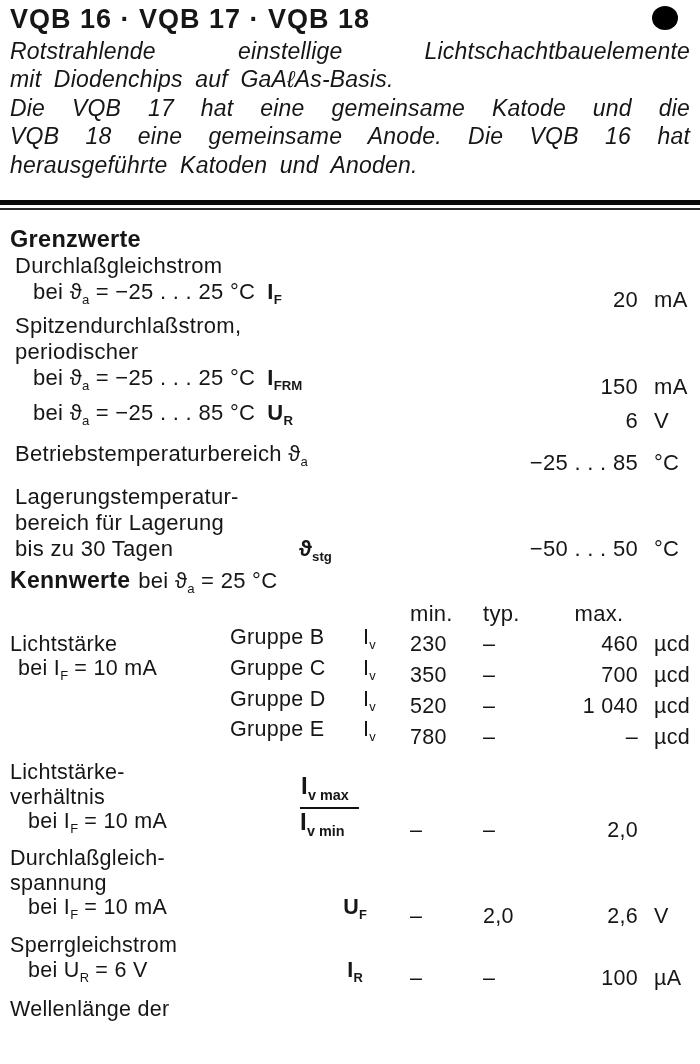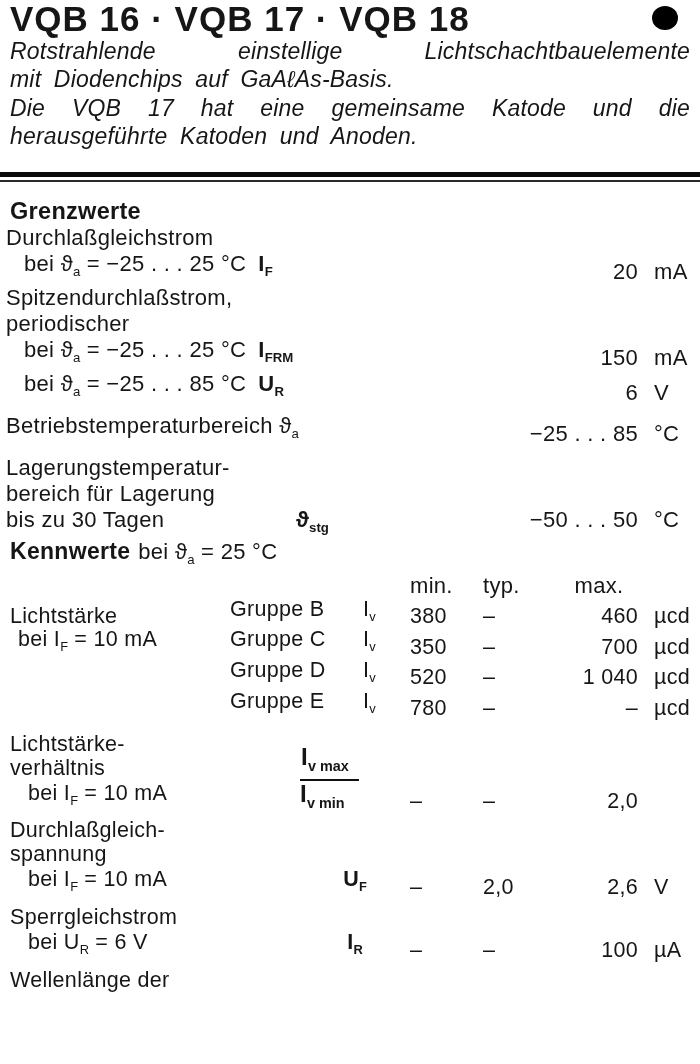--- a/index.html
+++ b/index.html
@@ -6,21 +6,21 @@
   body {
     width: 700px; height: 1064px; overflow: hidden;
     background: #ffffff; color: #161616;
     font-family: "Liberation Sans", "DejaVu Sans", sans-serif;
     position: relative;
   }
   .page { width: 700px; height: 1064px; position: relative; }
 
   
   .title-row { position: relative; padding: 5px 0 0 10px; }
-  .doc-title { font-size: 35px; font-weight: 700; letter-spacing: 1px; line-height: 28px; white-space: nowrap; }
+  .doc-title { font-size: 27px; font-weight: 700; letter-spacing: 1px; line-height: 28px; white-space: nowrap; }
   .corner-dot { position: absolute; top: 6px; right: 22px; width: 26px; height: 24px; background: #000; border-radius: 50%; }
 
   
   .intro { margin-top: 4px; padding: 0 10px; font-size: 23px; line-height: 28.4px; word-spacing: 6px; letter-spacing: 0.2px; font-style: italic; }
   .intro .line { white-space: nowrap; }
   .intro .line.just { text-align: justify; text-align-last: justify; white-space: normal; }
 
   
   .rule { margin-top: 21px; border-top: 5px solid #0a0a0a; border-bottom: 2px solid #2a2a2a; height: 3px; width: 700px; }
 
@@ -32,28 +32,28 @@
 
   
   .grid {
     display: grid;
     grid-template-columns: 230px 180px 73px 62px 100px 55px;
     align-items: end;
     font-size: 22px; line-height: 26px; letter-spacing: 0.3px;
     white-space: nowrap;
   }
   .cell { min-height: 1px; }
-  .lab  { grid-column: 1 / 3; padding-left: 6px; }
+  .lab  { grid-column: 1 / 3; padding-left: 15px; }
   .cond { padding-left: 18px; }
   .sym  { margin-left: 12px; font-weight: 700; }
   .val  { grid-column: 3 / 6; text-align: right; padding-right: 7px; }
   .unit { grid-column: 6; padding-left: 9px; }
   .mt7 { margin-top: 7px; } .mt8 { margin-top: 8px; }
   .l3 { position: relative; }
-  .l3 .sym-abs { position: absolute; left: 290px; font-weight: 700; }
+  .l3 .sym-abs { position: absolute; left: 284px; font-weight: 700; }
 
   
   .ktable { font-size: 21.5px; line-height: 23.5px; }
   .khead  { font-size: 22px; line-height: 24px; }
   .c1 { grid-column: 1; padding-left: 10px; }
   .c2 { grid-column: 2; }
   .cmin { grid-column: 3; }
   .ctyp { grid-column: 4; }
   .cmax { grid-column: 5; text-align: right; padding-right: 7px; }
   .hmax { grid-column: 5; text-align: center; padding-left: 8px; }
@@ -73,20 +73,21 @@
 
   <div class="title-row">
     <div class="doc-title">VQB 16 · VQB 17 · VQB 18</div>
     <div class="corner-dot"></div>
   </div>
 
   <div class="intro">
     <div class="line just">Rotstrahlende einstellige Lichtschachtbauelemente</div>
     <div class="line">mit Diodenchips auf GaAℓAs-Basis.</div>
     <div class="line just">Die VQB 17 hat eine gemeinsame Katode und die</div>
+    <div class="line just">VQB 18 eine gemeinsame Anode. Die VQB 16 hat</div>
     <div class="line">herausgeführte Katoden und Anoden.</div>
   </div>
 
   <div class="rule"></div>
 
   <div class="section-heading">Grenzwerte</div>
 
   <div class="grid">
     <div class="cell lab">
       <div>Durchlaßgleichstrom</div>
@@ -141,21 +142,21 @@
     <div class="cell c2"></div>
     <div class="cell cmin">min.</div>
     <div class="cell ctyp">typ.</div>
     <div class="cell hmax">max.</div>
     <div class="cell unit"></div>
   </div>
 
   <div class="grid ktable">
     <div class="cell c1">Lichtstärke</div>
     <div class="cell c2"><span class="group">Gruppe B</span><span>I<sub>v</sub></span></div>
-    <div class="cell cmin">380</div>
+    <div class="cell cmin">230</div>
     <div class="cell ctyp">–</div>
     <div class="cell cmax">460</div>
     <div class="cell unit">µcd</div>
   </div>
   <div class="grid ktable">
     <div class="cell c1 cond1">bei I<sub>F</sub> = 10 mA</div>
     <div class="cell c2"><span class="group">Gruppe C</span><span>I<sub>v</sub></span></div>
     <div class="cell cmin">350</div>
     <div class="cell ctyp">–</div>
     <div class="cell cmax">700</div>

